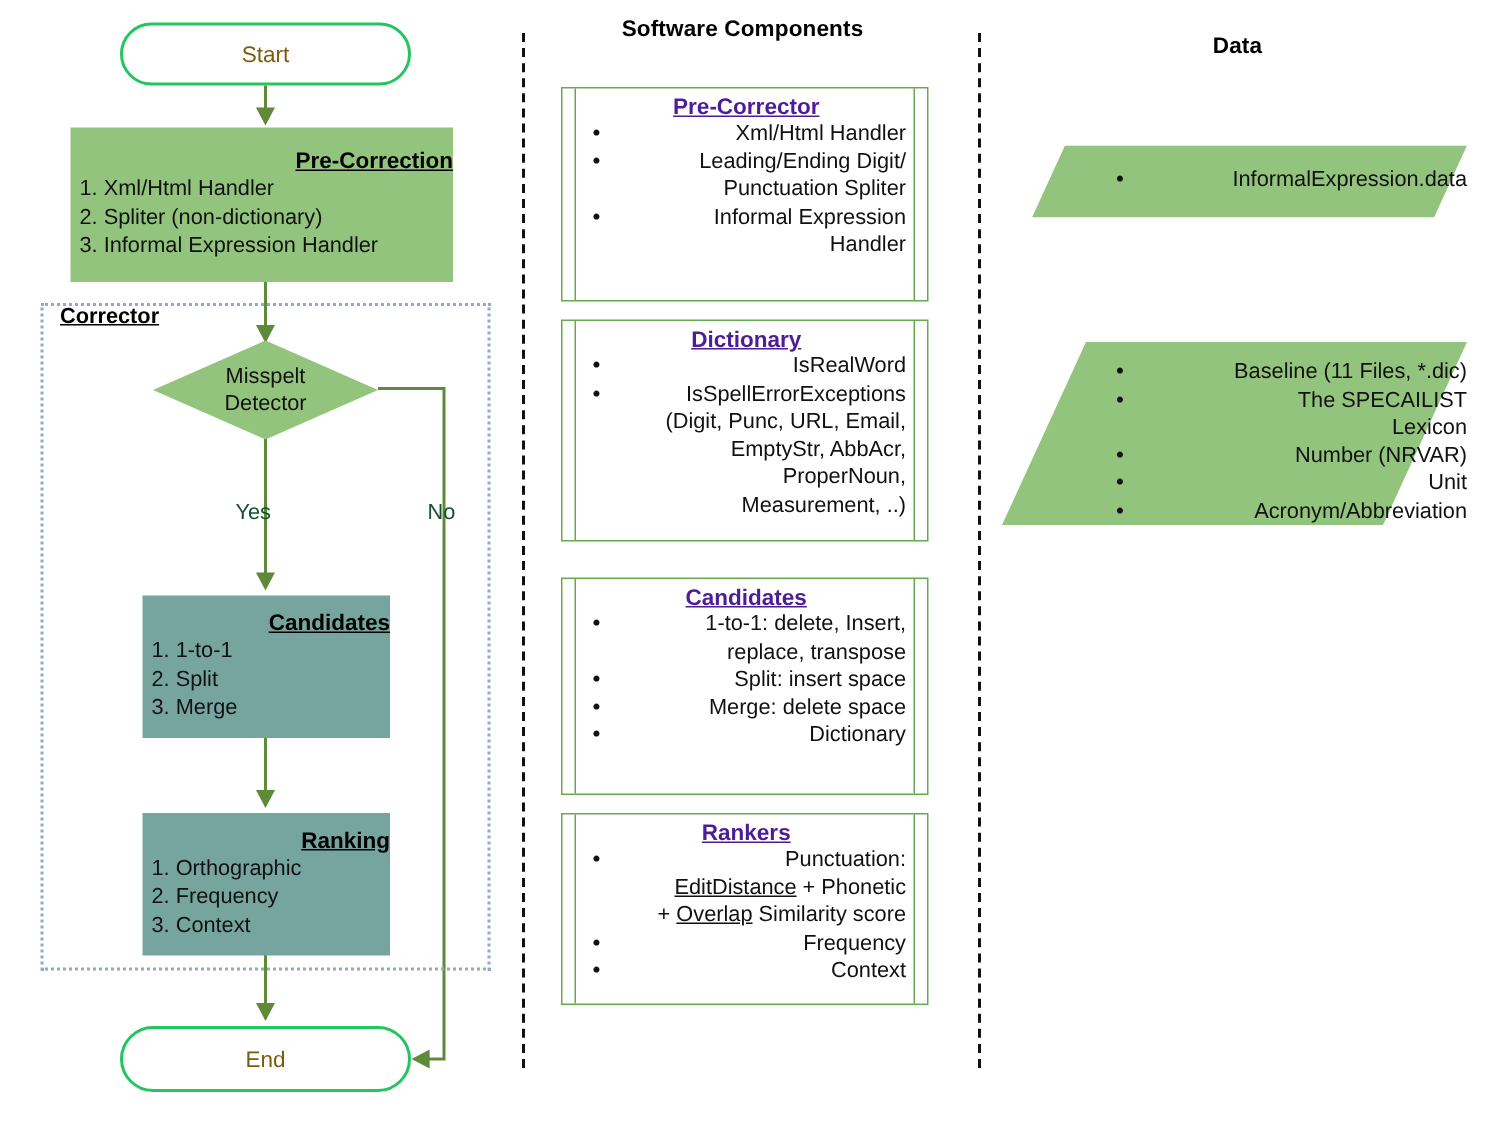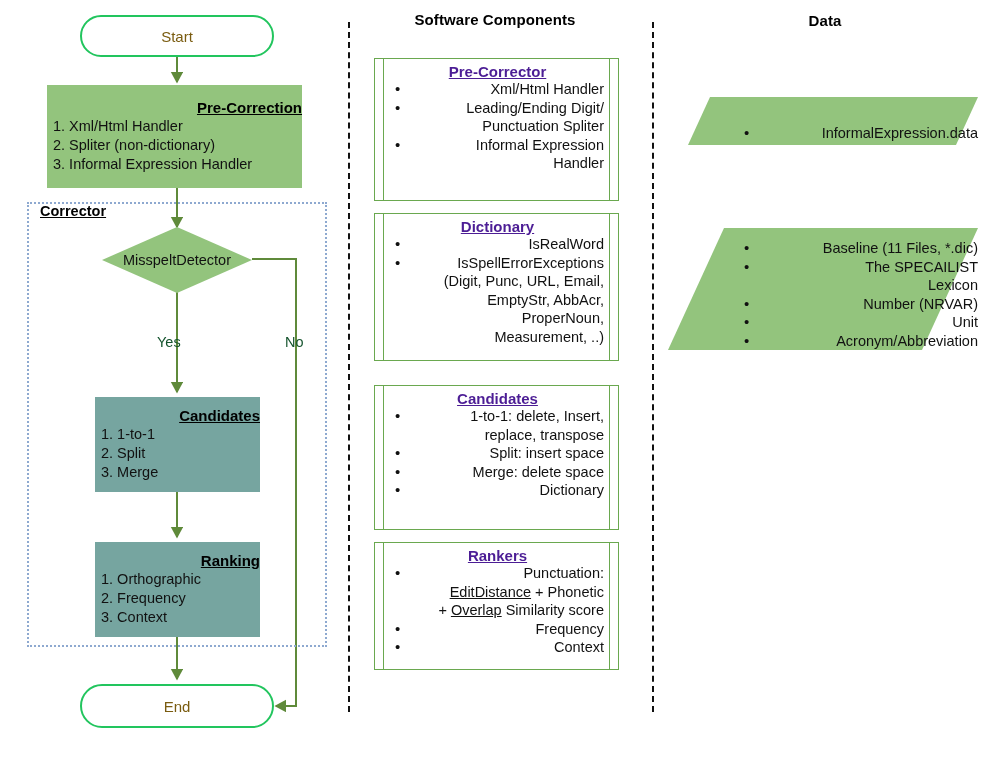--- a/index.html
+++ b/index.html
@@ -40,21 +40,21 @@
     text-decoration:underline;margin-bottom:1px;
   }
   .proc .ln{font-size:14.5px;color:#111;line-height:1.33;white-space:nowrap;}
   .green{background:#93c47d;}
   .teal{background:#76a5a0;}
 
   
   .diamond-wrap{}
   .diamond-lbl{
     position:absolute;left:0;top:0;width:100%;height:100%;
-    display:flex;align-items:center;justify-content:center;
+    display:flex;flex-direction:column;align-items:center;justify-content:center;
     font-size:14.5px;color:#111;line-height:1.25;
   }
 
   
   .grp{
     border:2px dotted #8ea9d0;background:transparent;
   }
   .grp-lbl{
     font-size:14.5px;font-weight:bold;color:#000;text-decoration:underline;
   }
@@ -111,21 +111,21 @@
 
     <line x1="177" y1="636" x2="177" y2="679" stroke="#5f8a3a" stroke-width="2" marker-end="url(#ar)"></line>
 
     <path d="M252,259 L296,259 L296,706 L276,706" fill="none" stroke="#5f8a3a" stroke-width="2" marker-end="url(#ar)"></path>
   </svg>
 
   <div class="abs col-sep" style="left:348px;top:22px;height:690px;"></div>
   <div class="abs col-sep" style="left:652px;top:22px;height:690px;"></div>
 
   <div class="abs col-title" style="left:370px;top:11px;width:250px;">Software Components</div>
-  <div class="abs col-title" style="left:700px;top:12px;width:250px;">Data</div>
+  <div class="abs col-title" style="left:700px;top:22px;width:250px;">Data</div>
 
   <div class="abs grp" style="left:27px;top:202px;width:300px;height:445px;"></div>
   <div class="abs grp-lbl" style="left:40px;top:203px;">Corrector</div>
 
   <div class="abs terminator" style="left:80px;top:15px;width:194px;height:42px;">
     <span>Start</span>
   </div>
 
   <div class="abs proc green" style="left:47px;top:85px;width:255px;height:103px;">
     <div class="ttl">Pre-Correction</div>
@@ -215,21 +215,21 @@
         <li>Frequency</li>
         <li>Context</li>
       </ul>
     </div>
   </div>
 
   <div class="abs" style="left:688px;top:97px;width:290px;height:48px;">
     <svg width="290" height="48" style="position:absolute;left:0;top:0;">
       <polygon points="22,0 290,0 268,48 0,48" fill="#93c47d"></polygon>
     </svg>
-    <div style="position:relative;z-index:2;padding:27px 0 0 52px;">
+    <div style="position:relative;z-index:2;padding:14px 0 0 52px;">
       <ul class="bul">
         <li>InformalExpression.data</li>
       </ul>
     </div>
   </div>
 
   <div class="abs" style="left:668px;top:228px;width:310px;height:122px;">
     <svg width="310" height="122" style="position:absolute;left:0;top:0;">
       <polygon points="56,0 310,0 254,122 0,122" fill="#93c47d"></polygon>
     </svg>

